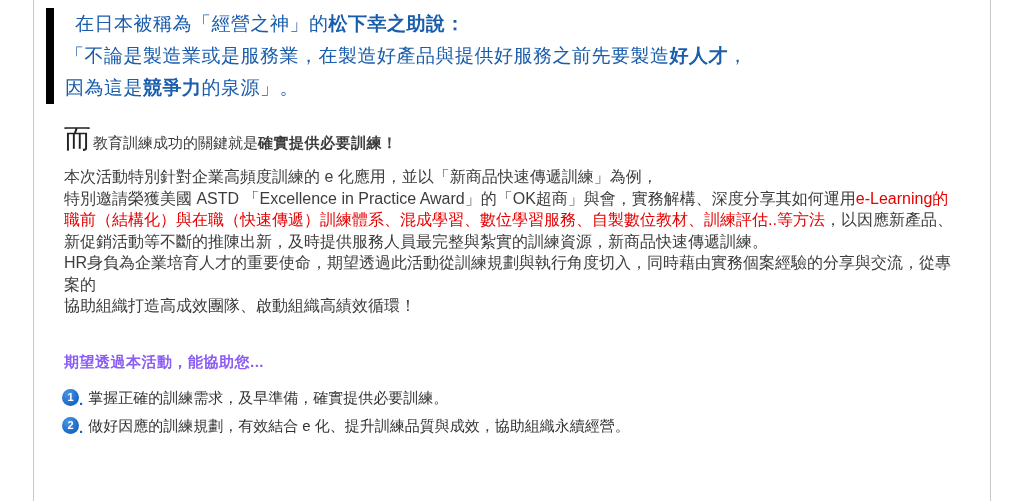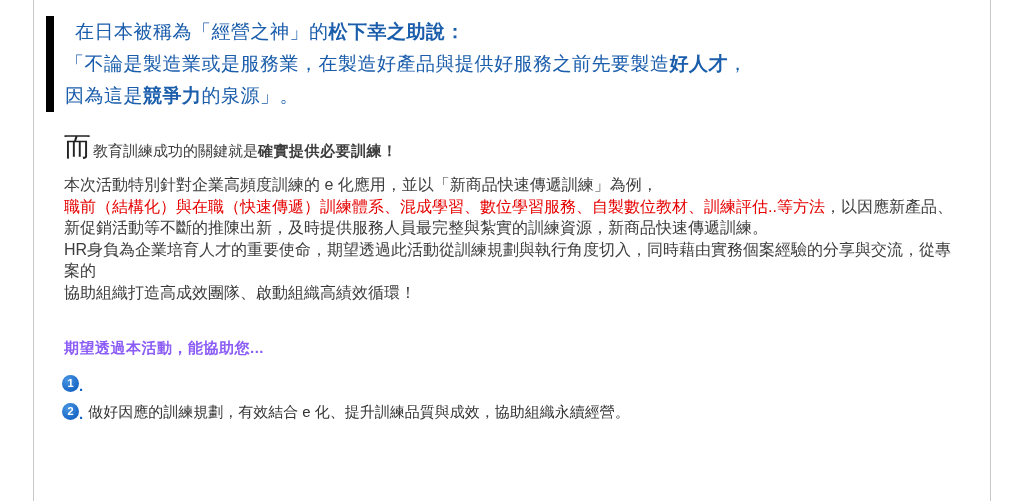--- a/index.html
+++ b/index.html
@@ -10,21 +10,21 @@
     -webkit-font-smoothing: antialiased;
   }
   .page {
     position: relative;
     margin-left: 33px;
     width: 958px;
     height: 501px;
     background: #ffffff;
     border-left: 1px solid #c9c9c9;
     border-right: 1px solid #c9c9c9;
-    padding-top: 16px;
+    padding-top: 8px;
   }
 
   
   .quote-block { display: flex; margin-left: 12px; }
   .black-bar { width: 8px; background: #000000; flex: 0 0 8px; }
   .quote-text {
     padding-left: 11px;
     color: #1a5dab;
     font-size: 19px;
     line-height: 32px;
@@ -105,35 +105,39 @@
     </div>
   </div>
 
   <div class="lead">
     <span class="dropcap">而</span><span>教育訓練成功的關鍵就是</span><span class="b">確實提供必要訓練！</span>
   </div>
 
   <div class="para para1">
     <div>本次活動特別針對企業高頻度訓練的 e 化應用，並以「新商品快速傳遞訓練」為例，</div>
     <div>
+      <span>特別邀請榮獲美國 ASTD 「Excellence in Practice Award」的「OK超商」與會，實務解構、深度分享其如何運用</span><span class="red">e-Learning的</span>
+    </div>
+    <div>
       <span class="red">職前（結構化）與在職（快速傳遞）訓練體系、混成學習、數位學習服務、自製數位教材、訓練評估..等方法</span><span>，以因應新產品、</span>
     </div>
     <div>新促銷活動等不斷的推陳出新，及時提供服務人員最完整與紮實的訓練資源，新商品快速傳遞訓練。</div>
   </div>
 
   <div class="para para2">
     <div>HR身負為企業培育人才的重要使命，期望透過此活動從訓練規劃與執行角度切入，同時藉由實務個案經驗的分享與交流，從專案的</div>
     <div>協助組織打造高成效團隊、啟動組織高績效循環！</div>
   </div>
 
   <div class="benefits-heading">期望透過本活動，能協助您...</div>
   <div class="benefit-list">
     <div class="benefit-item">
       <span class="num-circle">1</span>
         <span class="num-dot">.</span>
+        <span>掌握正確的訓練需求，及早準備，確實提供必要訓練。</span>
     </div>
     <div class="benefit-item">
       <span class="num-circle">2</span>
         <span class="num-dot">.</span>
         <span>做好因應的訓練規劃，有效結合 e 化、提升訓練品質與成效，協助組織永續經營。</span>
     </div>
   </div>
 
 </div>
 

